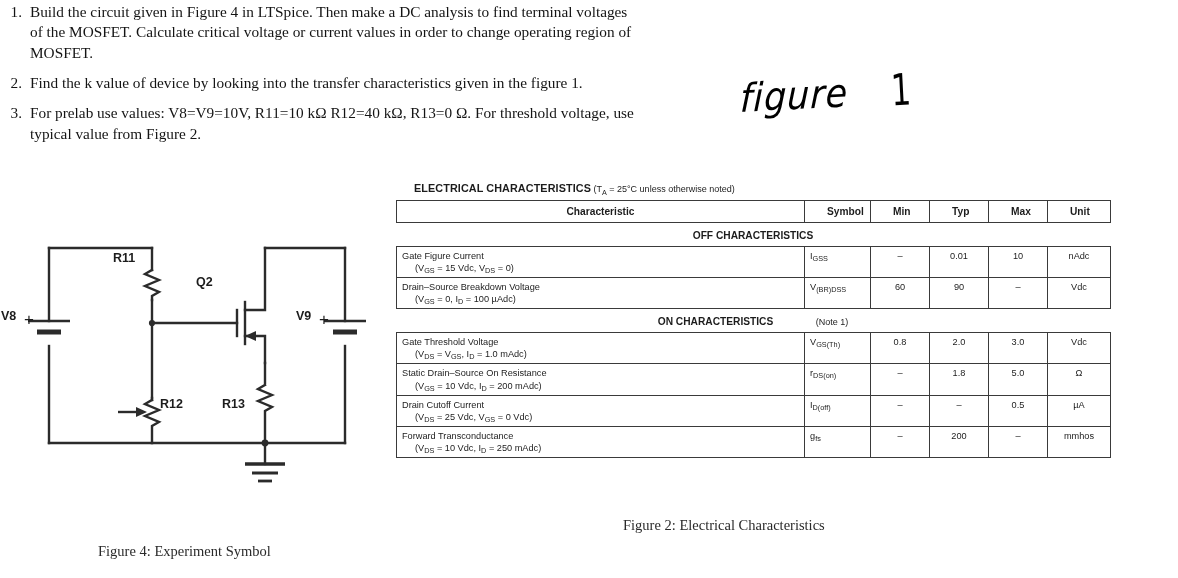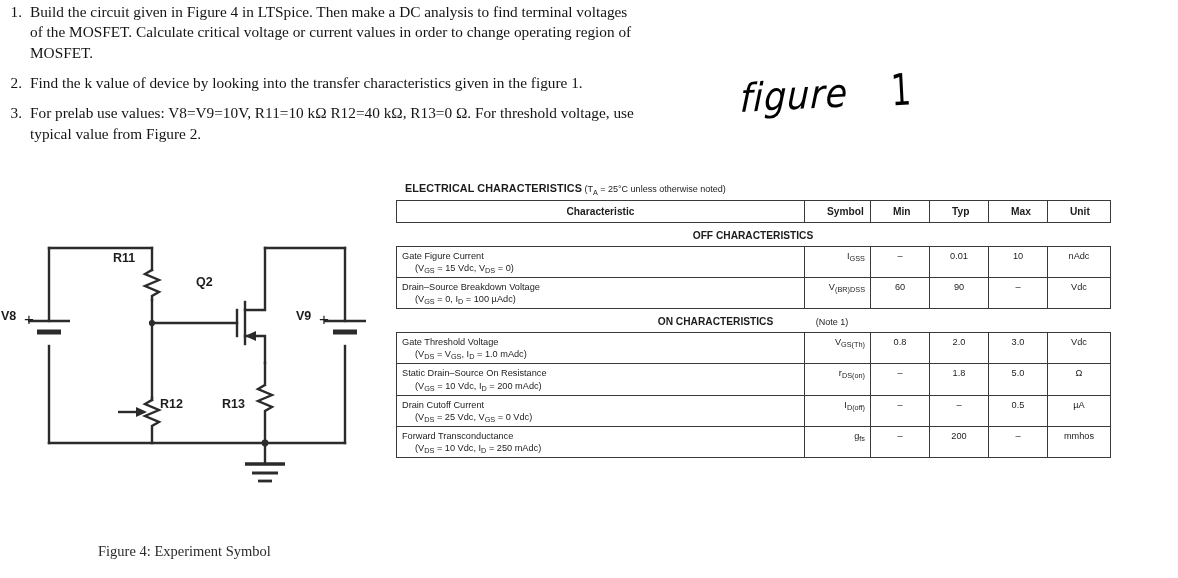--- a/index.html
+++ b/index.html
@@ -66,21 +66,21 @@
   .cap-table{left:623px;top:517px;}
 
   
   .ds{
     position:absolute;left:396px;top:182px;width:714px;
     font-family:"Liberation Sans", sans-serif;
     color:#1c1c1c;
   }
   .ds-title{
     font-size:10.8px;font-weight:bold;letter-spacing:0.1px;
-    margin:0 0 3px 9px;white-space:nowrap;
+    margin:0 0 3px 18px;white-space:nowrap;
   }
   .ds-title .norm{font-weight:normal;font-size:9px;letter-spacing:0;}
   .ds-title sub{font-size:7.2px;}
 
   table.ds-tbl{border-collapse:collapse;width:714px;table-layout:fixed;}
   table.ds-tbl td{
     border:1.4px solid #3a3a3a;
     padding:3px 5px;
     font-size:9.2px;
     vertical-align:top;
@@ -98,21 +98,21 @@
     padding:4px 22px;
   }
   tr.section td{
     border:none;
     font-weight:bold;font-size:10.2px;
     padding:6px 2px 3px 1px;
     text-align:center;
   }
   tr.section td .note{font-weight:normal;font-size:9px;padding-left:40px;}
   td.ctr{text-align:center;vertical-align:middle;font-size:9.6px;}
-  td.sym{text-align:right;vertical-align:middle;font-size:10.2px;}
+  td.sym{text-align:left;vertical-align:middle;font-size:10.2px;}
   .sub{font-size:7.3px;vertical-align:baseline;position:relative;top:2px;}
   .cond{display:block;padding-left:13px;}
 </style>
 </head>
 <body>
 
 <div class="page">
 
   <div class="questions" id="question-list">
       <div class="q-item">
@@ -291,14 +291,15 @@
             <td class="sym">g<span class="sub">fs</span></td>
             <td class="ctr">–</td>
             <td class="ctr">200</td>
             <td class="ctr">–</td>
             <td class="ctr">mmhos</td>
           </tr>
         </tbody>
     </table>
   </div>
 
+  <div class="cap cap-table">Figure 2: Electrical Characteristics</div>
 
 </div>
 
 </body></html>

